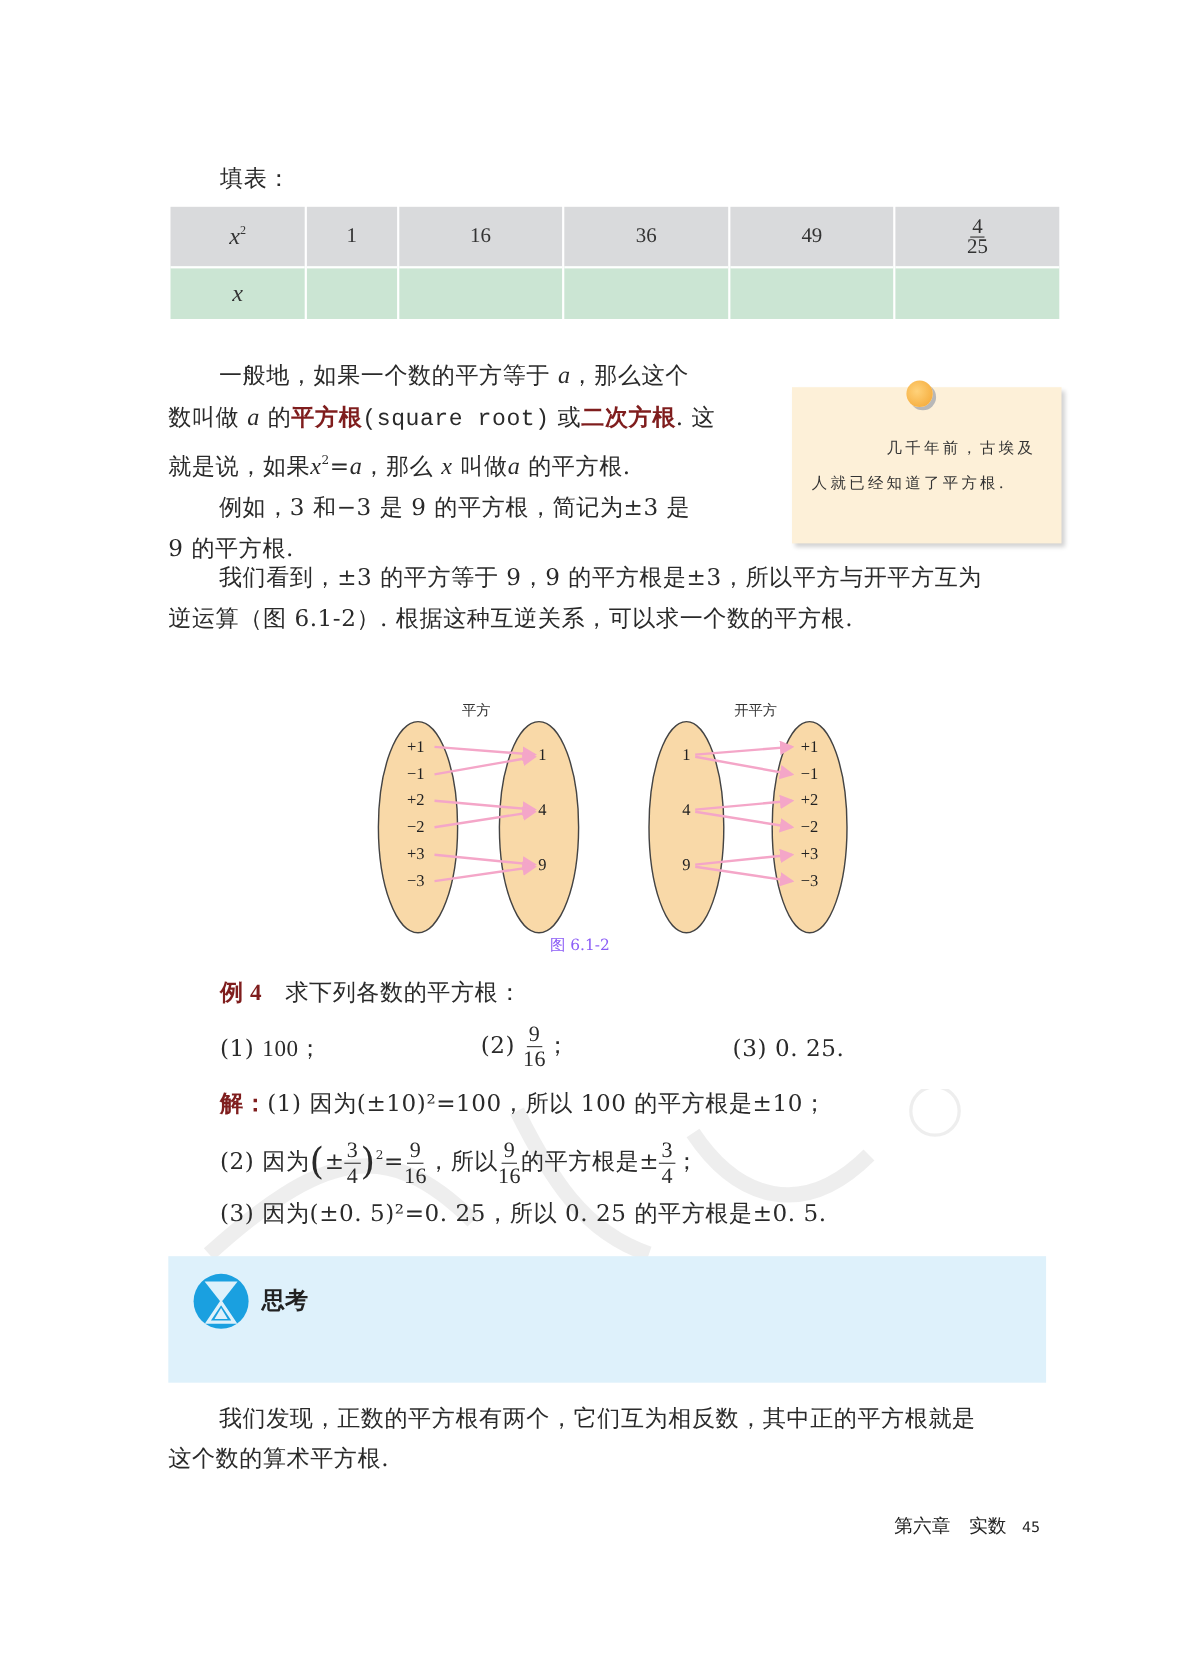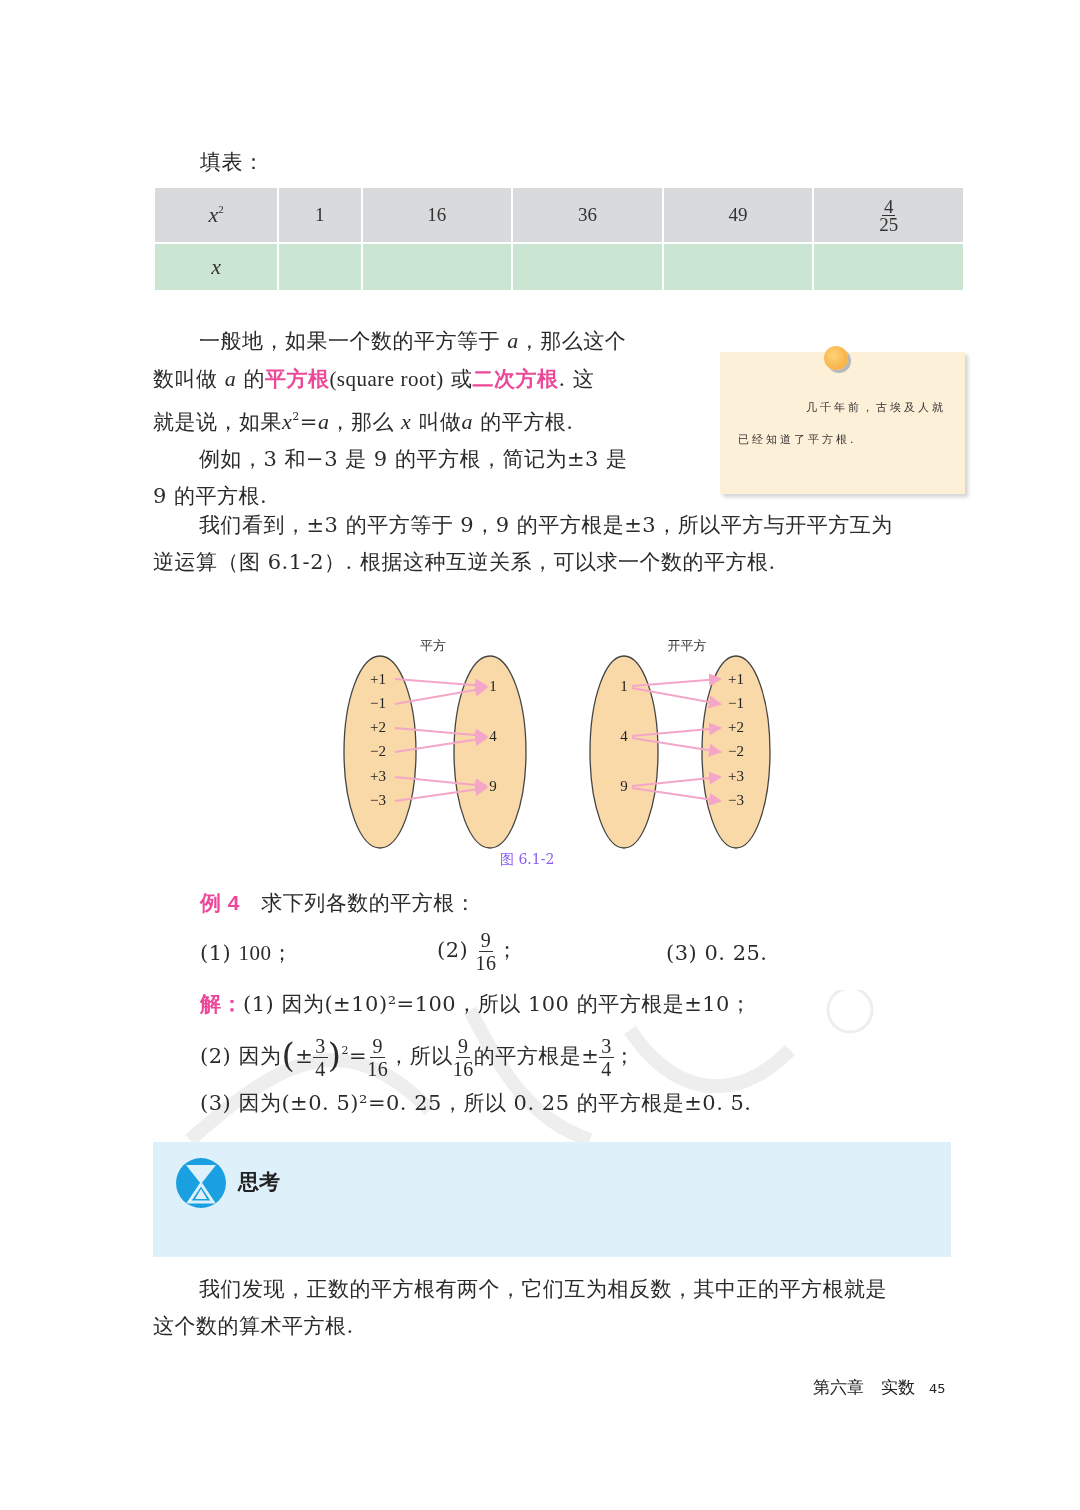--- a/index.html
+++ b/index.html
@@ -1,35 +1,35 @@
 <!DOCTYPE html>
 <html><head>
 <meta charset="utf-8">
 <style>
   html, body { margin:0; padding:0; }
   body { width:1080px; height:1510px; background:#ffffff; position:relative; overflow:hidden;
          font-family:"DejaVu Serif", serif; color:#2a2a2a; }
   .abs { position:absolute; }
   .txt { font-size:21px; line-height:37px; letter-spacing:0.5px; }
-  .blue-bold { color:#ec4899; font-weight:bold; font-family:Liberation Sans, sans-serif; }
+  .blue-bold { color:#7f1d1d; font-weight:bold; font-family:Liberation Serif, serif; }
   i.m { font-style:italic; font-family:"Liberation Serif", serif; font-size:22px; }
   sup { font-size:11px; vertical-align:9px; }
 
   
   .tbl { left:153px; top:188px; width:812px; border-collapse:separate; border-spacing:2px 0; }
   .tbl td { text-align:center; font-family:"Liberation Serif", serif; font-size:19px; color:#333; }
   .tbl tr.r1 td { background:#d9dadc; height:52px; }
   .tbl tr.r2 td { background:#cbe5d3; height:44px; border-top:2px solid #fff; }
   .frac { display:inline-flex; flex-direction:column; align-items:center; vertical-align:middle; line-height:17px; font-family:"Liberation Serif", serif; }
   .frac .num { border-bottom:1px solid #333; padding:0 2px; }
 
   
   .note { left:720px; top:352px; width:245px; height:142px; background:#fdf0d8;
           box-shadow:3px 3px 4px rgba(0,0,0,0.18); }
-  .note-text { left:18px; top:40px; width:215px; font-size:11px; line-height:32px; letter-spacing:3px;
+  .note-text { left:18px; top:40px; width:215px; font-size:14px; line-height:32px; letter-spacing:3px;
                font-family:"DejaVu Serif", serif; color:#333; }
   .pin { left:104px; top:-6px; width:24px; height:24px; border-radius:50%; background:radial-gradient(circle at 40% 40%, #ffd27a, #f3a42f); box-shadow:3px 3px 0 #b8b8b8; }
 
   
   .diag { left:340px; top:632px; width:440px; height:230px; }
   .caption { font-size:14px; color:#8b5cf6; }
 
   
   .think { left:153px; top:1142px; width:798px; height:115px; background:#def1fb; }
   .think-icon { left:22px; top:15px; width:52px; height:52px; }
@@ -74,21 +74,21 @@
     <td></td>
   </tr>
 </tbody>
   </table>
 
 <div class="abs txt" style="left:153px;top:322px;width:530px;">
   <div style="text-indent:46px;">
     <span>一般地，如果一个数的平方等于</span> <i class="m">a</i><span>，那么这个</span>
   </div>
   <div>
-    <span>数叫做</span> <i class="m">a</i> <span>的</span><span class="blue-bold">平方根</span><span style="font-family:Liberation Serif, serif;">(square root)</span> <span>或</span><span class="blue-bold">二次方根</span><span>. 这</span>
+    <span>数叫做</span> <i class="m">a</i> <span>的</span><span class="blue-bold">平方根</span><span style="font-family:Liberation Mono, monospace;">(square root)</span> <span>或</span><span class="blue-bold">二次方根</span><span>. 这</span>
   </div>
   <div>
     <span>就是说，如果</span><i class="m">x</i><sup>2</sup><span>=</span><i class="m">a</i><span>，那么</span> <i class="m">x</i> <span>叫做</span><i class="m">a</i> <span>的平方根.</span>
   </div>
   <div style="text-indent:46px;">例如，3 和−3 是 9 的平方根，简记为±3 是</div>
   <div>9 的平方根.</div>
 </div>
 
 <div class="abs note">
   <div class="abs pin"></div>

